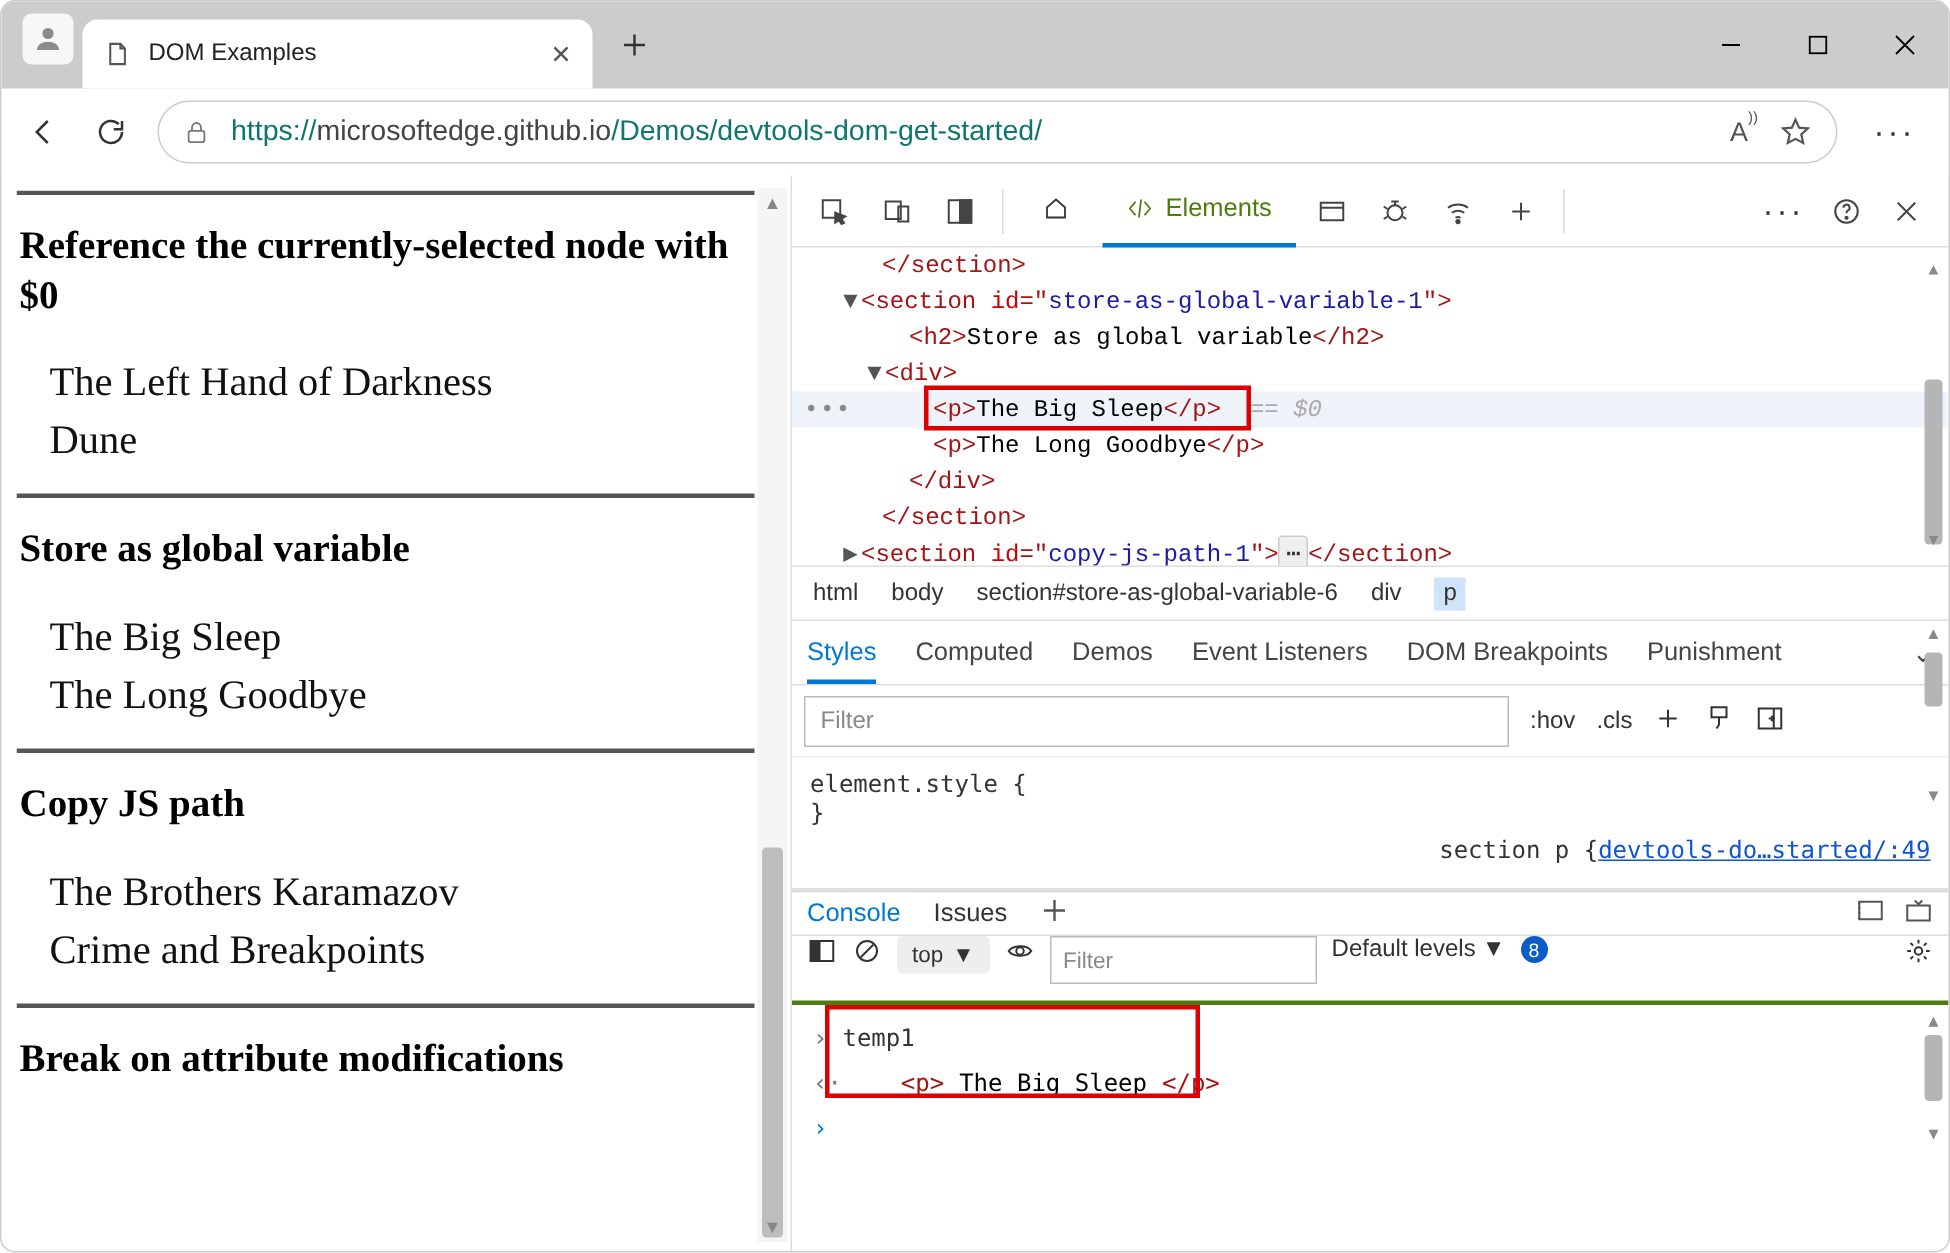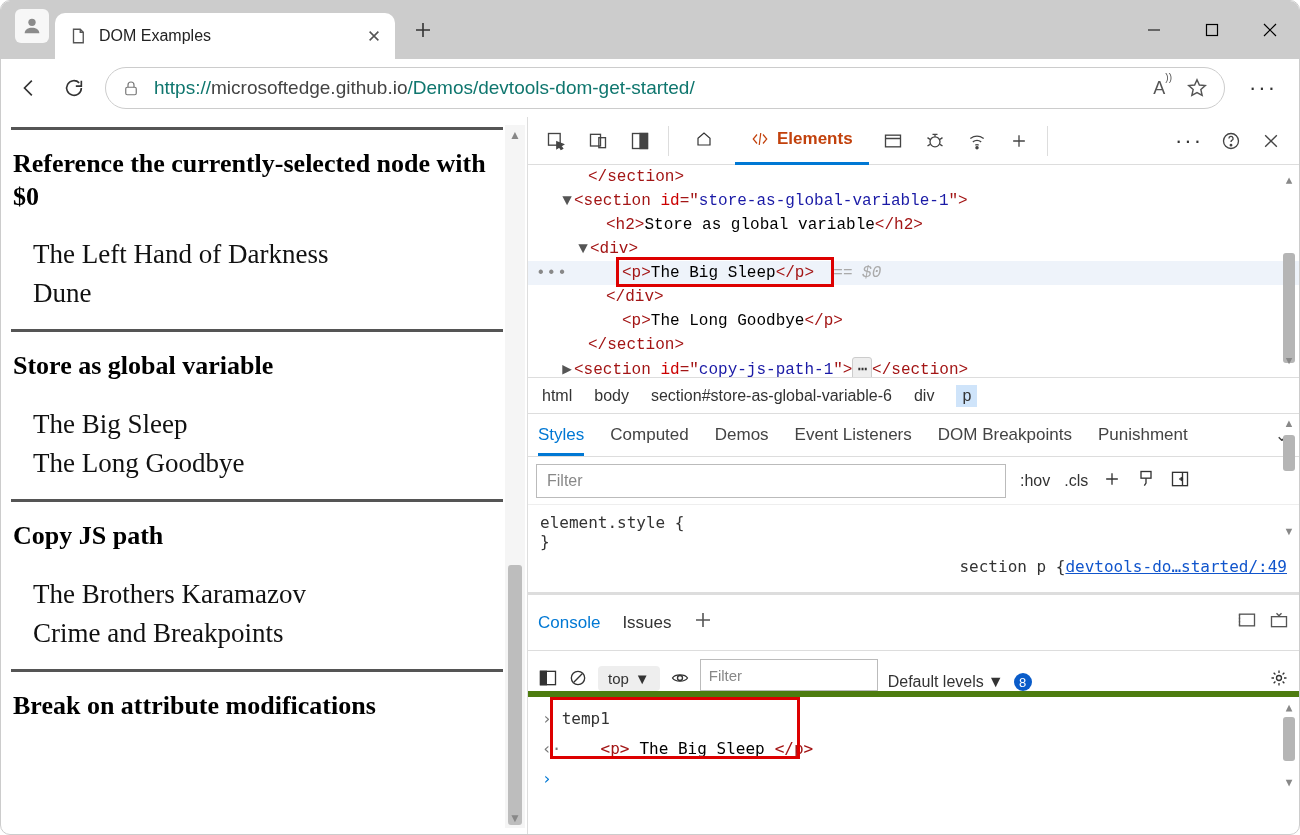--- a/index.html
+++ b/index.html
@@ -179,23 +179,22 @@
 .dt-vsep { width:1px; height: 30px; background:#ddd; margin: 0 4px; }
 .dt-tab {
   height: 48px;
   padding: 0 16px;
   display: flex; align-items: center; gap: 8px;
   font-size: 17px;
   color: #333;
   border-bottom: 3px solid transparent;
 }
 .dt-tab.active {
-  color: #c2410c;
+  color: #4d7c0f;
   border-bottom-color: #0078d4;
-  font-weight: bold;
 }
 .dt-tab svg { width:18px; height:18px; stroke:currentColor; fill:none; stroke-width:1.6; }
 .dt-top-right { margin-left:auto; display:flex; gap:4px; align-items:center; }
 
 
 .elements-panel {
   flex: 0 0 212px;
   position: relative;
   font-family: Consolas, "Courier New", monospace;
   font-size: 16px;
@@ -302,35 +301,35 @@
 .styles-mini-scroll .arrow { position:absolute; width:100%; text-align:center; font-size:11px; color:#888; }
 .styles-mini-scroll .thumb { position:absolute; left:2px; width:12px; height:36px; background:#b5b5b5; border-radius:3px; top:18px; }
 
 
 .drawer {
   flex: 1;
   display:flex; flex-direction:column;
   border-top: 2px solid #ddd;
 }
 .drawer-tabs {
-  height: 56px;
+  height: 29px;
   display:flex; align-items:center;
   padding: 0 10px;
   gap: 22px;
   font-size:17px;
   border-bottom:1px solid #ddd;
 }
 .drawer-tabs .active { color:#0078d4; }
 .drawer-tabs .dr-right { margin-left:auto; display:flex; gap:12px; }
 .drawer-tools {
   height: 46px;
-  display:flex; align-items:flex-end;
+  display:flex; align-items:flex-start;
   padding: 0 10px;
   gap: 10px;
-  border-bottom:6px solid #4d7c0f;
+  border-bottom:3px solid #4d7c0f;
 }
 .drawer-tools .ctx {
   background:#eee; border-radius:4px;
   padding: 4px 10px;
   display:flex; align-items:center; gap:6px;
 }
 .drawer-filter {
   width: 178px; height:32px;
   border:1px solid #bbb;
   padding:0 8px;
@@ -543,22 +542,22 @@
       <div class="tree-line" style="padding-left:60px;"><span class="tag-punct">&lt;/section&gt;</span></div>
       <div class="tree-line" style="padding-left:48px;"><span class="tw">▼</span><span class="tag-punct">&lt;</span><span class="tag-name">section</span> <span class="attr-name">id</span><span class="tag-punct">="</span><span class="attr-val">store-as-global-variable-1</span><span class="tag-punct">"&gt;</span></div>
       <div class="tree-line" style="padding-left:78px;"><span class="tag-punct">&lt;</span><span class="tag-name">h2</span><span class="tag-punct">&gt;</span><span class="tree-text">Store as global variable</span><span class="tag-punct">&lt;/</span><span class="tag-name">h2</span><span class="tag-punct">&gt;</span></div>
       <div class="tree-line" style="padding-left:64px;"><span class="tw">▼</span><span class="tag-punct">&lt;</span><span class="tag-name">div</span><span class="tag-punct">&gt;</span></div>
       <div class="tree-line tree-highlight" style="padding-left:94px;">
         <span class="marker-dots">•••</span>
         <span class="tag-punct">&lt;</span><span class="tag-name">p</span><span class="tag-punct">&gt;</span><span class="tree-text">The Big Sleep</span><span class="tag-punct">&lt;/</span><span class="tag-name">p</span><span class="tag-punct">&gt;</span>
         &nbsp;<span class="eq0">== $0</span>
         <div class="red-box" style="left:88px; top:-4px; width:218px; height:30px;"></div>
       </div>
+      <div class="tree-line" style="padding-left:94px;"><span class="tag-punct">&lt;</span><span class="tag-name">p</span><span class="tag-punct">&gt;</span><span class="tree-text">The Long Goodbye</span><span class="tag-punct">&lt;/</span><span class="tag-name">p</span><span class="tag-punct">&gt;</span></div>
       <div class="tree-line" style="padding-left:78px;"><span class="tag-punct">&lt;/</span><span class="tag-name">div</span><span class="tag-punct">&gt;</span></div>
-      <div class="tree-line" style="padding-left:94px;"><span class="tag-punct">&lt;</span><span class="tag-name">p</span><span class="tag-punct">&gt;</span><span class="tree-text">The Long Goodbye</span><span class="tag-punct">&lt;/</span><span class="tag-name">p</span><span class="tag-punct">&gt;</span></div>
       <div class="tree-line" style="padding-left:60px;"><span class="tag-punct">&lt;/</span><span class="tag-name">section</span><span class="tag-punct">&gt;</span></div>
       <div class="tree-line" style="padding-left:48px;"><span class="tw">▶</span><span class="tag-punct">&lt;</span><span class="tag-name">section</span> <span class="attr-name">id</span><span class="tag-punct">="</span><span class="attr-val">copy-js-path-1</span><span class="tag-punct">"&gt;</span><span class="ellipsis-pill">⋯</span><span class="tag-punct">&lt;/</span><span class="tag-name">section</span><span class="tag-punct">&gt;</span></div>
       <div class="tree-scroll">
         <div class="arrow top">▲</div>
           <div class="thumb"></div>
           <div class="arrow bot">▼</div>
       </div>
     </div>
 
     <div class="dt-breadcrumb">

